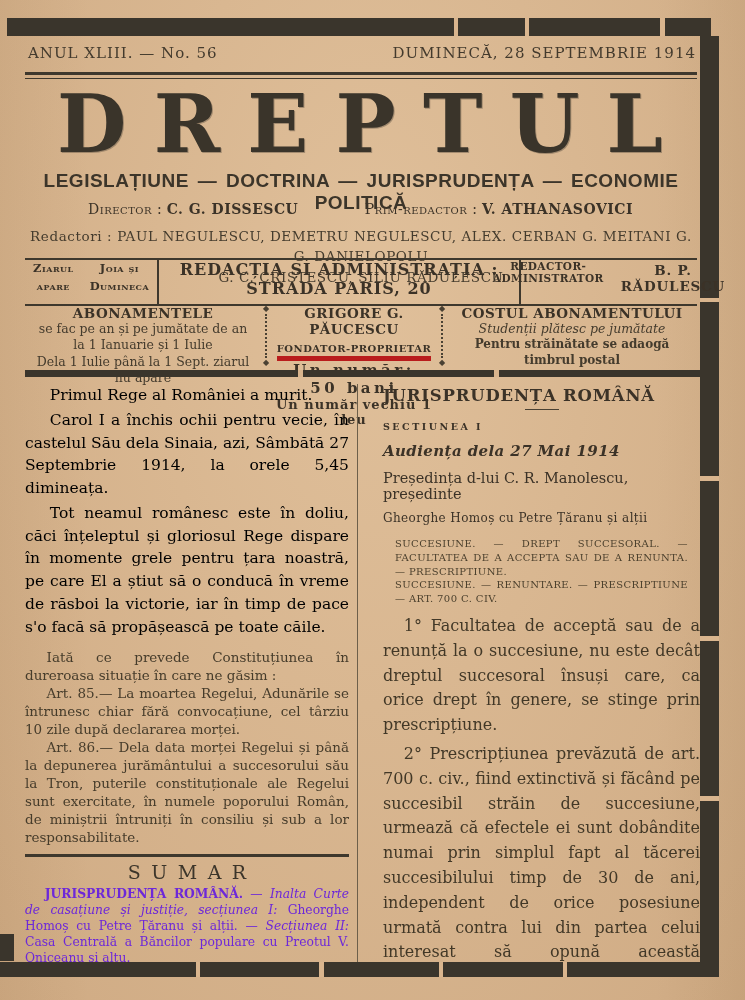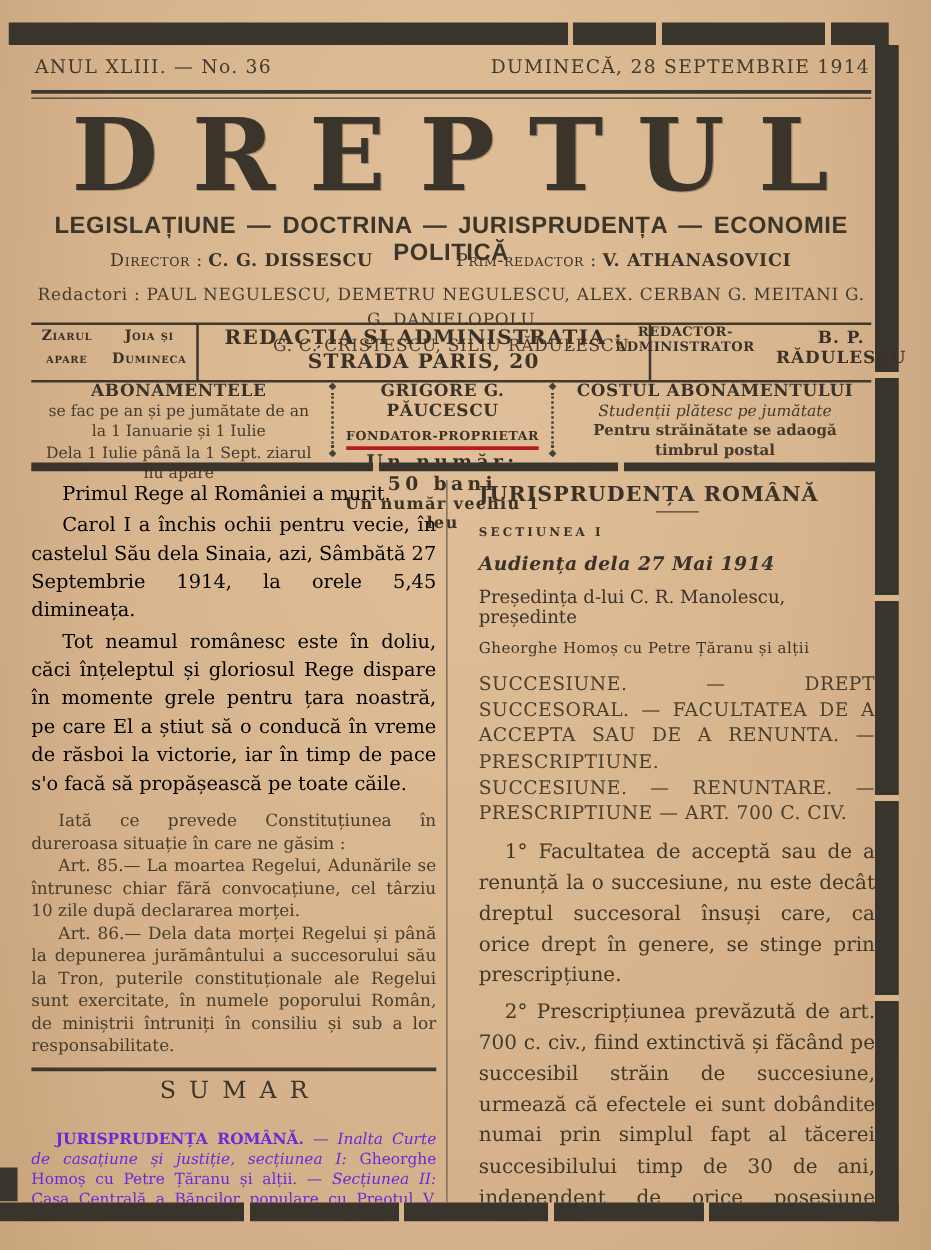--- a/index.html
+++ b/index.html
@@ -85,72 +85,72 @@
   .orn-divider{
     width:10px;position:relative;display:flex;flex-direction:column;align-items:center;
     color:#4a4133;font-size:8px;line-height:1;justify-content:space-between;padding:1px 0;
   }
   .orn-divider .stem{flex:1;width:0;border-left:2px dotted #4a4133;margin:1px 0;}
   .subs-title{font-size:13.5px;font-weight:bold;letter-spacing:.5px;}
   .subs-line{font-size:12.5px;line-height:1.3;color:#443b2d;}
   .subs-line.italic{font-style:italic;}
   .subs-line.semi{font-weight:bold;font-size:12px;}
   .founder-role{font-size:10px;font-weight:bold;letter-spacing:.5px;
-    display:inline-block;border-bottom:3px solid #b91c1c;padding-bottom:2px;}
+    display:inline-block;border-bottom:5px solid #b91c1c;padding-bottom:2px;}
   .price-main{font-size:15px;font-weight:bold;letter-spacing:3.5px;}
   .price-old{font-size:13px;font-weight:bold;letter-spacing:1px;}
   .rule-thick{
     position:absolute;left:25px;top:370px;width:675px;height:7px;
     background:linear-gradient(90deg,#3a352c 0 40.5%,#d9b58e 40.5% 41.2%,#3a352c 41.2% 69.5%,#d9b58e 69.5% 70.2%,#3a352c 70.2% 100%);
   }
   
   .content{position:absolute;left:25px;top:384px;width:675px;height:578px;overflow:hidden;}
   .col-divider{position:absolute;left:332px;top:0;bottom:0;width:1px;background:#6d5f4a;}
   .col-left{position:absolute;left:0;top:0;width:324px;}
   .col-right{position:absolute;left:358px;top:0;width:317px;}
   .col-left p{margin:0;text-indent:1.6em;text-align:justify;}
   .lead-block p{font-size:15.5px;line-height:1.47;color:#000000;}
   .lead-block p + p{margin-top:2px;}
   .law-block{margin-top:9px;}
   .law-block p{font-size:13.5px;line-height:1.34;color:#463c2b;}
   .rule-sumar{margin:8px 0 4px;border-top:3px solid #3e382d;width:100%;}
   .sumar-title{text-align:center;font-size:19px;letter-spacing:.55em;text-indent:.55em;
-    color:#3c352a;margin:2px 0 20px;}
+    color:#3c352a;margin:2px 0 3px;}
   .sumar-item{font-size:12.3px;line-height:1.3;text-align:justify;text-indent:1.5em;
     color:#6d28d9;margin:0 0 1px;}
   .seg-bold{font-weight:bold;}
   .seg-italic{font-style:italic;}
   
   .rc-center{text-align:left;}
   .rc-title{font-size:16.5px;font-weight:bold;letter-spacing:.8px;margin:2px 0 0;}
   .rc-title-rule{width:34px;border-top:1px solid #4a4133;margin:4px auto 10px;}
   .rc-court{font-size:16.5px;letter-spacing:1.2px;margin:6px 0 0;}
   .rc-sect{font-size:9.5px;font-weight:bold;letter-spacing:2.5px;margin:11px 0 0;}
   .rc-audienta{font-size:15px;font-weight:bold;font-style:italic;margin:10px 0 0;letter-spacing:.4px;}
   .rc-presedinta{font-size:14.5px;margin:10px 0 0;}
   .rc-case{font-size:12px;margin:9px 0 0;letter-spacing:.4px;}
-  .rc-headnote{font-size:15px;line-height:1.38;text-align:justify;letter-spacing:.4px;
-    margin:12px 0 0;color:#4a3f2c;}
+  .rc-headnote{font-size:10px;line-height:1.38;text-align:justify;letter-spacing:.4px;
+    margin:12px 12px 0;color:#4a3f2c;}
   .rc-body p{font-size:16px;line-height:1.55;text-align:justify;text-indent:1.3em;
     margin:0;color:#423827;}
   .rc-body{margin-top:8px;}
   .rc-body p + p{margin-top:4px;}
 </style>
 </head>
 <body>
 
 <div class="paper-tint"></div>
 
 <div class="bar bar-top"></div>
 <div class="bar bar-right"></div>
 <div class="bar bar-bottom"></div>
 <div class="bar bar-left-frag"></div>
 
 <div class="issue-row">
-  <span>ANUL XLIII. — No. 36</span>
+  <span>ANUL XLIII. — No. 56</span>
   <span>DUMINECĂ, 28 SEPTEMBRIE 1914</span>
 </div>
 <div class="rule-double"></div>
 
 <div class="masthead">DREPTUL</div>
 <div class="subtitle">LEGISLAȚIUNE — DOCTRINA — JURISPRUDENȚA — ECONOMIE POLITICĂ</div>
 
 <div class="staff-row">
   <span>
     <span class="staff-label">Director :</span>

